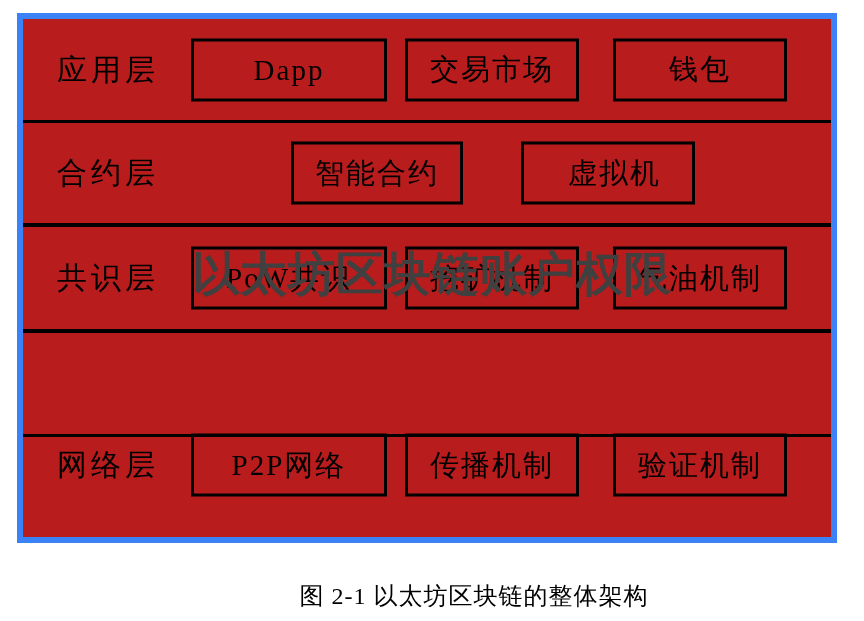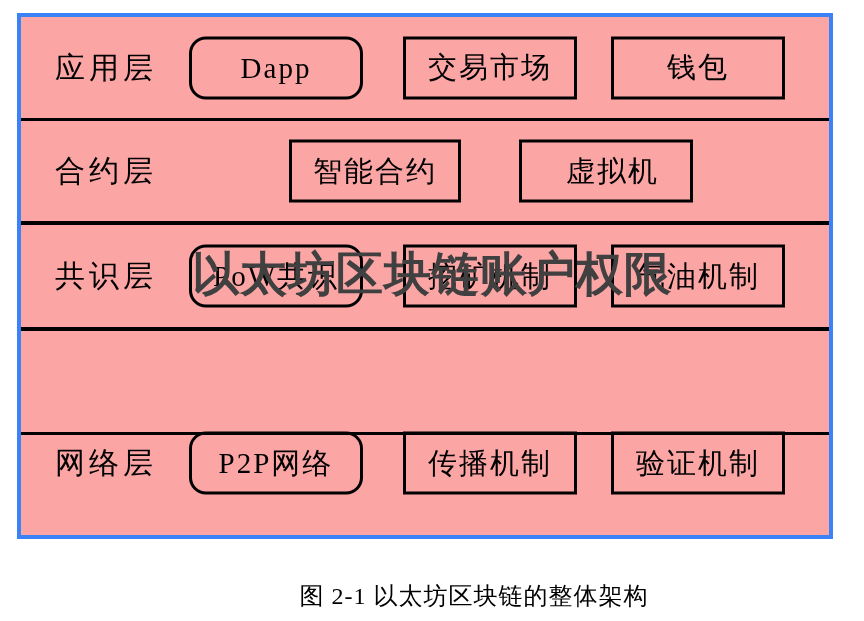--- a/index.html
+++ b/index.html
@@ -11,22 +11,22 @@
     font-family: "Liberation Serif", serif;
     color: #000;
     overflow: hidden;
   }
   .arch-table {
     position: absolute;
     left: 17px;
     top: 13px;
     width: 808px;
     height: 518px;
-    border: 4px solid #3b82f6;
-    background: #fca5a5;
+    border: 6px solid #3b82f6;
+    background: #b91c1c;
   }
   .sep {
     position: absolute;
     left: 0;
     right: 0;
     background: #000;
   }
   .sep-1 { top: 101px; height: 3px; }
   .sep-2 { top: 204px; height: 4px; }
   .sep-3 { top: 310px; height: 4px; }
@@ -54,21 +54,21 @@
     border: 3px solid #000;
     box-sizing: border-box;
     background: transparent;
     display: flex;
     align-items: center;
     justify-content: center;
     font-size: 29px;
     letter-spacing: 2px;
     white-space: nowrap;
   }
-  .col-a { left: 168px; width: 174px; border-radius: 17px; }
+  .col-a { left: 168px; width: 196px; }
   .col-b { left: 382px; width: 174px; }
   .col-c { left: 590px; width: 174px; }
   .row-2 .box-1 { left: 268px; width: 172px; }
   .row-2 .box-2 { left: 498px; width: 174px; padding-left: 13px; }
   .watermark {
     position: absolute;
     top: 243px;
     left: 50%;
     transform: translateX(-50%);
     font-family: "Liberation Sans", sans-serif;

